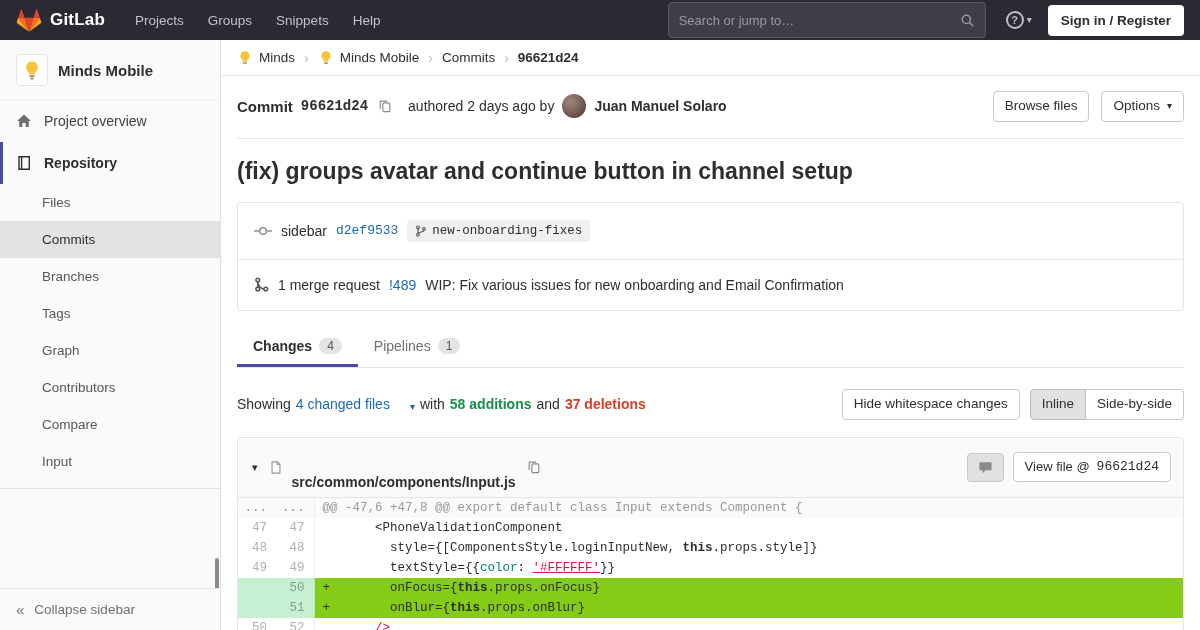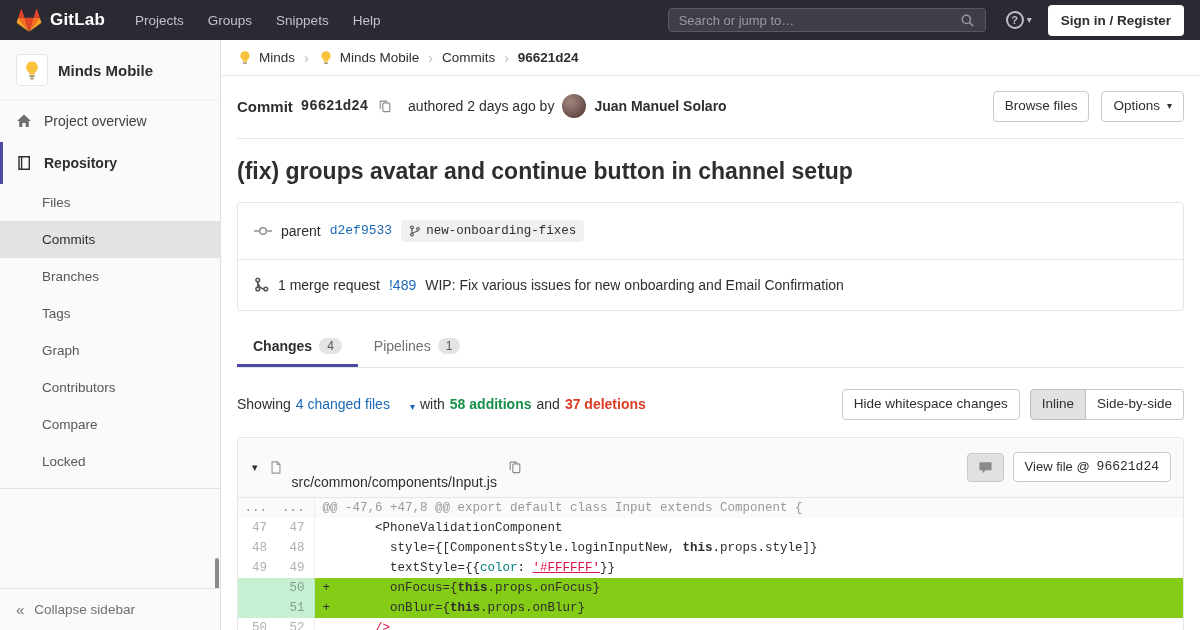--- a/index.html
+++ b/index.html
@@ -8,21 +8,21 @@
   a { text-decoration:none; color:inherit; cursor:pointer; }
   button { font-family:inherit; cursor:pointer; }
 
   
   .navbar { height:40px; background:#2b2a33; display:flex; align-items:center; padding:0 16px; }
   .logo { display:flex; align-items:center; gap:8px; margin-right:18px; }
   .logo-text { color:#fff; font-size:17px; font-weight:bold; letter-spacing:.2px; }
   .nav-links { display:flex; }
   .nav-link { color:#c3c1ca; font-size:13.5px; padding:6px 12px; border-radius:4px; }
   .nav-spacer { flex:1; }
-  .search-box { width:318px; height:24px; background:#3f3e46; border:1px solid #5a5960;
+  .search-box { width:318px; height:36px; background:#3f3e46; border:1px solid #5a5960;
                 border-radius:4px; display:flex; align-items:center; padding:0 10px; gap:8px; }
   .search-input { flex:1; background:transparent; border:0; outline:none; color:#cfced6; font-size:13px; }
   .search-input::placeholder { color:#9a99a1; }
   .help { display:flex; align-items:center; gap:3px; margin:0 16px 0 20px; color:#bfbec6; }
   .help-circle { width:18px; height:18px; border:2px solid #bfbec6; border-radius:50%;
                  font-size:11px; font-weight:bold; display:flex; align-items:center; justify-content:center; }
   .caret { font-size:10px; line-height:1; }
   .signin-btn { background:#fff; color:#2e2e2e; font-size:13.5px; font-weight:600;
                 border:0; border-radius:4px; padding:8px 13px; }
 
@@ -96,21 +96,21 @@
   .deletions { color:#db3b21; font-weight:bold; }
   .summary-actions { margin-left:auto; display:flex; gap:10px; }
   .btn-group { display:inline-flex; }
   .btn-group .btn:first-child { border-radius:4px 0 0 4px; }
   .btn-group .btn:last-child { border-radius:0 4px 4px 0; border-left:0; }
 
   .diff-file { border:1px solid #e5e5e5; border-radius:4px 4px 0 0; }
   .file-header { background:#fafafa; border-bottom:1px solid #e5e5e5; border-radius:4px 4px 0 0;
                  display:flex; align-items:center; gap:9px; padding:7px 12px; }
   .collapse-caret { font-size:11px; color:#2e2e2e; background:none; border:0; padding:2px; }
-  .file-path { font-weight:normal; font-size:14px;margin-top:29px; }
+  .file-path { font-weight:bold; font-size:14px;margin-top:29px; }
   .file-actions { margin-left:auto; display:flex; gap:9px; align-items:center; }
   .comment-btn { background:#e1e1e1; border:1px solid #c9c9c9; border-radius:4px; padding:6px 10px; display:flex; }
   .view-file-btn { font-size:13px; }
 
   .diff-table { width:100%; border-collapse:collapse; font-family:"Liberation Mono", monospace;
                 font-size:12.5px; line-height:20px; }
   .diff-table td { height:20px; }
   td.ln { width:38px; min-width:38px; text-align:right; padding:0 9px 0 4px;
           color:#b0b0b0; cursor:pointer; }
   td.ln.new { border-right:1px solid #efefef; }
@@ -196,21 +196,21 @@
       </a>
 
       <div>
         <a class="sub-item">Files</a>
         <a class="sub-item active">Commits</a>
         <a class="sub-item">Branches</a>
         <a class="sub-item">Tags</a>
         <a class="sub-item">Graph</a>
         <a class="sub-item">Contributors</a>
         <a class="sub-item">Compare</a>
-        <a class="sub-item">Locked</a>
+        <a class="sub-item">Input</a>
       </div>
 
       <div class="nav-section-divider"></div>
 
     </nav>
 
     <div class="sb-thumb"></div>
 
     <a class="collapse-bar">
       <span class="collapse-glyph">«</span>
@@ -273,21 +273,21 @@
 
       <div class="commit-meta">
         <div class="meta-row">
           <svg viewBox="0 0 18 12" width="18" height="12">
             <g stroke="#8f8f8f" stroke-width="1.5" fill="none">
               <line x1="0" y1="6" x2="4.8" y2="6"></line>
                 <circle cx="9" cy="6" r="3.3"></circle>
                 <line x1="13.2" y1="6" x2="18" y2="6"></line>
             </g>
           </svg>
-          <span>parent</span>
+          <span>sidebar</span>
           <a class="link mono">d2ef9533</a>
           <a class="ref-badge">
             <svg viewBox="0 0 14 14" width="12" height="12">
               <g fill="none" stroke="#555" stroke-width="1.3">
                 <circle cx="3.5" cy="2.8" r="1.6"></circle>
                   <circle cx="3.5" cy="11.2" r="1.6"></circle>
                   <circle cx="10.5" cy="4.5" r="1.6"></circle>
                 <path d="M3.5 4.4v5.2M10.5 6.1c0 2.6-7 2-7 3.5"></path>
               </g>
             </svg>

